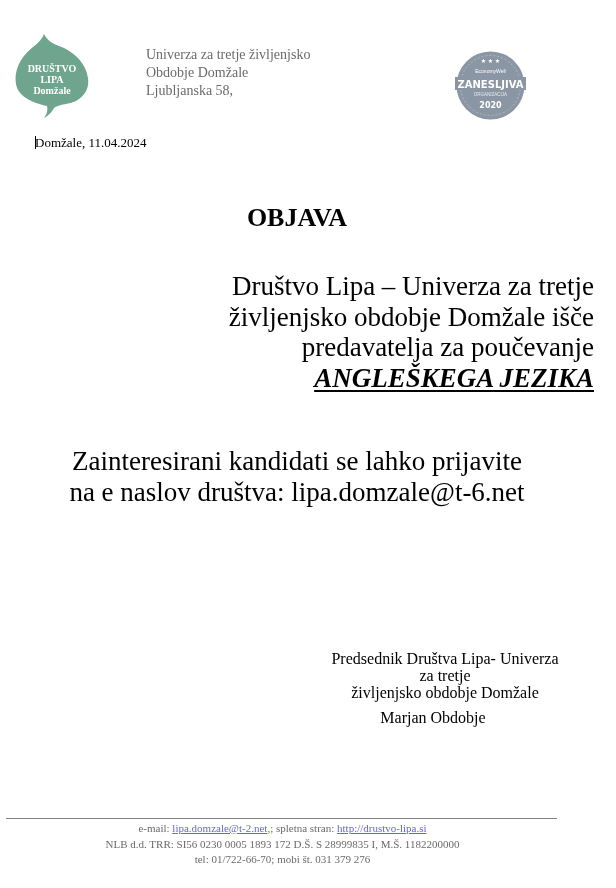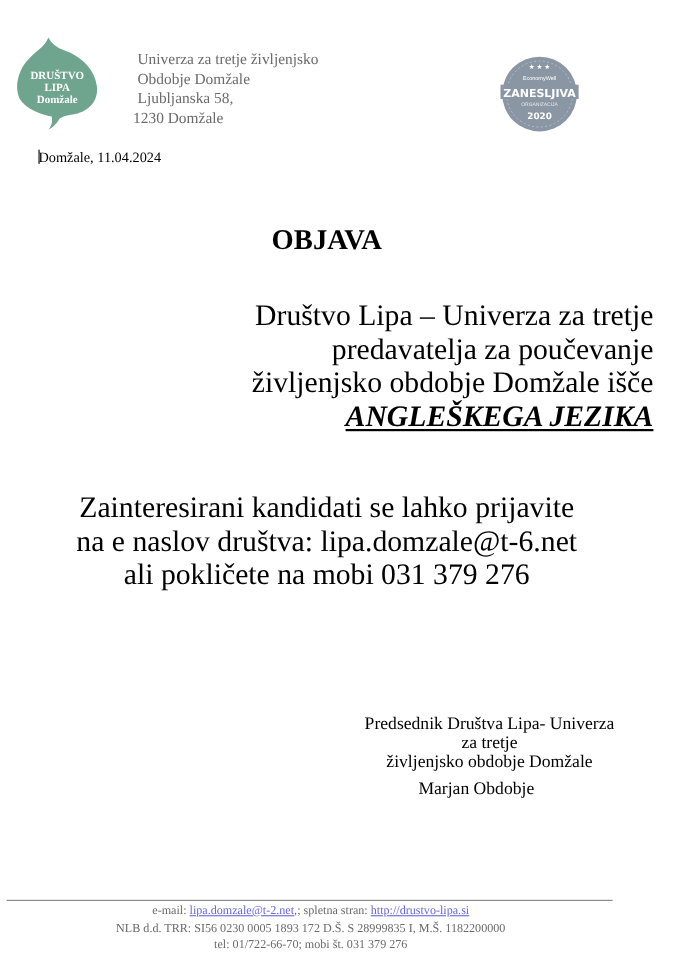--- a/index.html
+++ b/index.html
@@ -1,21 +1,21 @@
 <!DOCTYPE html>
 <html><head>
   <meta charset="utf-8">
   <style>
     html, body { margin:0; padding:0; background:#ffffff; }
     body { width:616px; height:888px; position:relative; overflow:hidden;
            font-family:"Liberation Serif","DejaVu Serif",serif; color:#000; }
     .abs { position:absolute; }
     .logo { left:14px; top:32px; width:76px; height:88px; }
     .logo svg { width:76px; height:88px; display:block; }
-    .addr { left:125px; top:46px; font-size:14px; line-height:18px; color:#6a6a6a; }
+    .addr { left:146px; top:46px; font-size:14px; line-height:18px; color:#6a6a6a; }
     .addr div { white-space:nowrap; }
     .addr .l4 { margin-left:-4px; }
     .badge { left:454px; top:49px; width:73px; height:73px; }
     .badge svg { width:73px; height:73px; display:block; }
     .date { left:35px; top:136px; font-size:13px; line-height:14px; }
     .date .caret { display:inline-block; width:1px; height:13px; background:#000; vertical-align:-2px; margin-right:-1px; }
     .title { left:0; width:594px; top:203px; text-align:center; font-size:26px; font-weight:bold; line-height:30px; }
     .body1 { left:0; width:594px; top:271px; text-align:right; font-size:27px; line-height:30.5px; }
     .body1 .em { font-weight:bold; font-style:italic; text-decoration:underline; text-decoration-thickness:2px; text-underline-offset:3px; }
     .body2 { left:0; width:594px; top:446px; text-align:center; font-size:27px; line-height:30.5px; }
@@ -34,21 +34,20 @@
     <text x="38" y="40" text-anchor="middle" font-family="Liberation Serif, serif" font-weight="bold" font-size="10" fill="#ffffff">DRUŠTVO</text>
     <text x="38" y="51" text-anchor="middle" font-family="Liberation Serif, serif" font-weight="bold" font-size="10" fill="#ffffff">LIPA</text>
     <text x="38" y="62" text-anchor="middle" font-family="Liberation Serif, serif" font-weight="bold" font-size="10" fill="#ffffff">Domžale</text>
   </svg>
 </div>
 
 <div class="abs addr">
   <div>Univerza za tretje življenjsko</div>
   <div>Obdobje Domžale</div>
   <div>Ljubljanska 58,</div>
-  <div class="l4">1230 Domžale</div>
 </div>
 
 <div class="abs badge">
   <svg viewBox="0 0 73 73">
     <circle cx="36.5" cy="36.5" r="34" fill="#8a96a3"></circle>
     <circle cx="36.5" cy="36.5" r="30" fill="none" stroke="#b7c0c9" stroke-width="0.8" stroke-dasharray="2 2"></circle>
     <text x="36.5" y="14" text-anchor="middle" font-family="Liberation Sans, sans-serif" font-size="6" fill="#ffffff">★ ★ ★</text>
     <text x="36.5" y="24" text-anchor="middle" font-family="Liberation Sans, sans-serif" font-size="5" fill="#ffffff">EconomyWell</text>
     <rect x="1" y="28" width="71" height="13" fill="#8a96a3"></rect>
     <text x="36.5" y="39" text-anchor="middle" font-family="DejaVu Sans, sans-serif" font-weight="bold" font-size="10" fill="#ffffff">ZANESLJIVA</text>
@@ -58,29 +57,28 @@
 </div>
 
 <div class="abs date">
   <span class="caret"></span><span>Domžale, 11.04.2024</span>
 </div>
 
 <div class="abs title">OBJAVA</div>
 
 <div class="abs body1">
   <div>Društvo Lipa – Univerza za tretje</div>
+  <div>življenjsko obdobje Domžale išče</div>
   <div>predavatelja za poučevanje</div>
-  <div>življenjsko obdobje Domžale išče</div>
   <div><span class="em">ANGLEŠKEGA JEZIKA</span></div>
 </div>
 
 <div class="abs body2">
   <div>Zainteresirani kandidati se lahko prijavite</div>
   <div>na e naslov društva: lipa.domzale@t-6.net</div>
-  <div>ali pokličete na mobi 031 379 276</div>
 </div>
 
 <div class="abs sign">
   <div>Predsednik Društva Lipa- Univerza za tretje</div>
   <div>življenjsko obdobje Domžale</div>
   <div class="name">Marjan Obdobje</div>
 </div>
 
 <div class="abs rule"></div>
 

